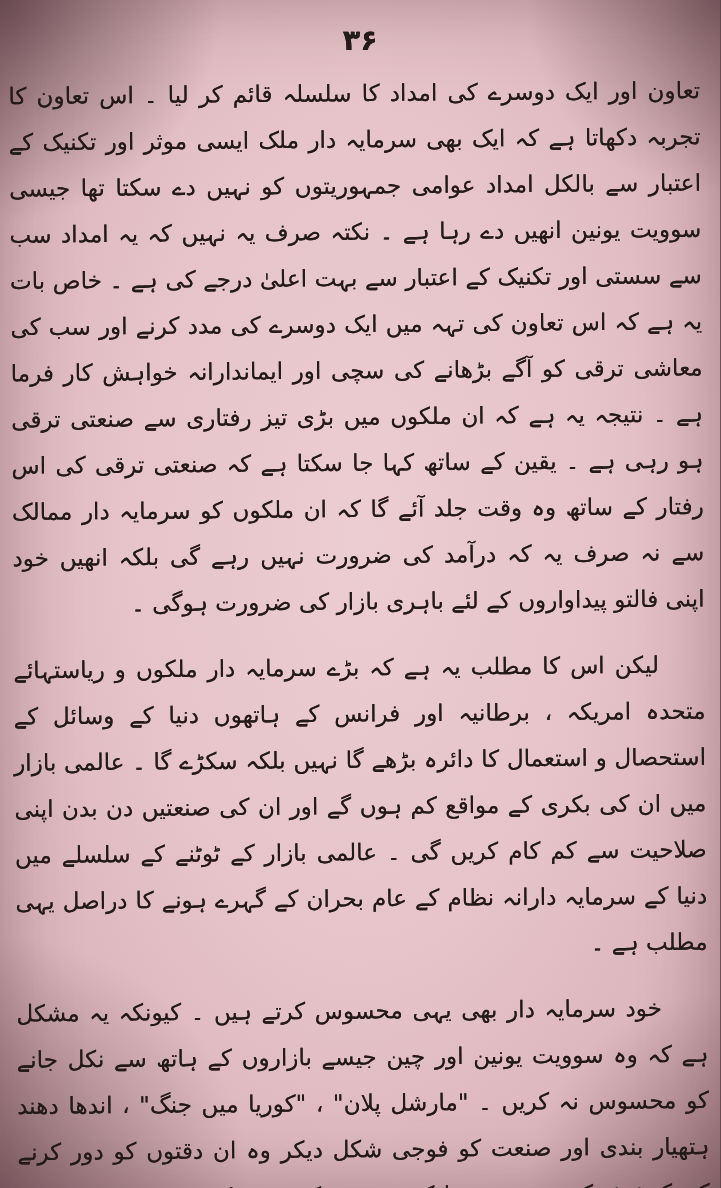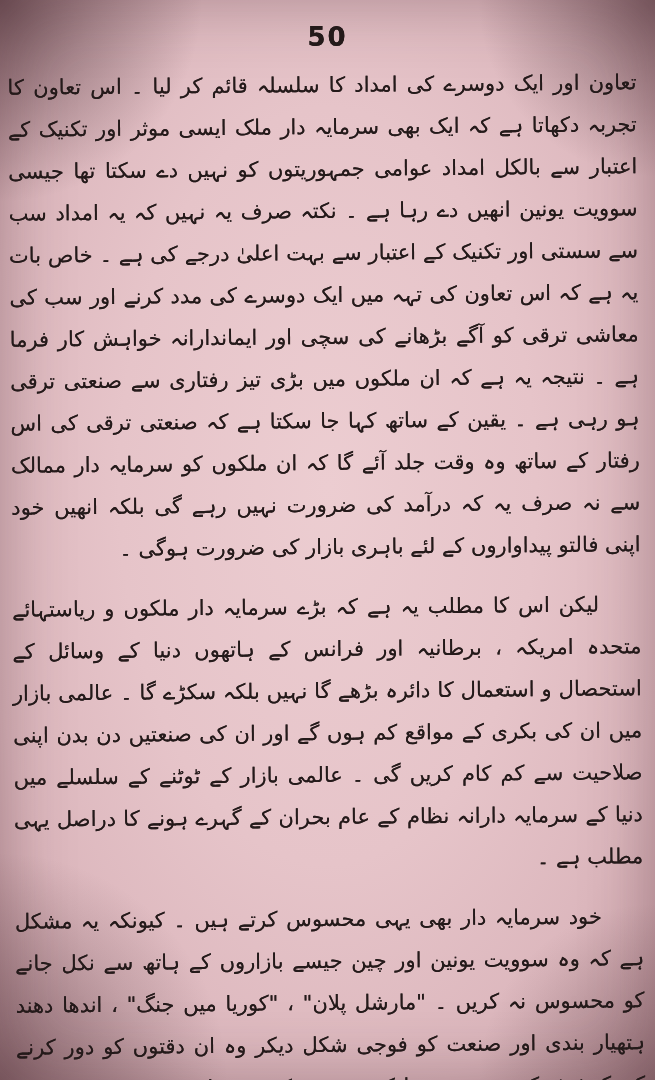--- a/index.html
+++ b/index.html
@@ -54,20 +54,20 @@
     margin: 0 0 18px 0;
   }
   .text-block p.indent {
     text-indent: 42px;
   }
 </style>
 </head>
 <body>
 
 <div class="scan-page">
-  <div class="page-number">50</div>
+  <div class="page-number">۳۶</div>
 
   <div class="text-block">
     <p>تعاون اور ایک دوسرے کی امداد کا سلسلہ قائم کر لیا ۔ اس تعاون کا تجربہ دکھاتا ہے کہ ایک بھی سرمایہ دار ملک ایسی موثر اور تکنیک کے اعتبار سے بالکل امداد عوامی جمہوریتوں کو نہیں دے سکتا تھا جیسی سوویت یونین انھیں دے رہا ہے ۔ نکتہ صرف یہ نہیں کہ یہ امداد سب سے سستی اور تکنیک کے اعتبار سے بہت اعلیٰ درجے کی ہے ۔ خاص بات یہ ہے کہ اس تعاون کی تہہ میں ایک دوسرے کی مدد کرنے اور سب کی معاشی ترقی کو آگے بڑھانے کی سچی اور ایماندارانہ خواہش کار فرما ہے ۔ نتیجہ یہ ہے کہ ان ملکوں میں بڑی تیز رفتاری سے صنعتی ترقی ہو رہی ہے ۔ یقین کے ساتھ کہا جا سکتا ہے کہ صنعتی ترقی کی اس رفتار کے ساتھ وہ وقت جلد آئے گا کہ ان ملکوں کو سرمایہ دار ممالک سے نہ صرف یہ کہ درآمد کی ضرورت نہیں رہے گی بلکہ انھیں خود اپنی فالتو پیداواروں کے لئے باہری بازار کی ضرورت ہوگی ۔</p>
     <p class="indent">لیکن اس کا مطلب یہ ہے کہ بڑے سرمایہ دار ملکوں و ریاستہائے متحدہ امریکہ ، برطانیہ اور فرانس کے ہاتھوں دنیا کے وسائل کے استحصال و استعمال کا دائرہ بڑھے گا نہیں بلکہ سکڑے گا ۔ عالمی بازار میں ان کی بکری کے مواقع کم ہوں گے اور ان کی صنعتیں دن بدن اپنی صلاحیت سے کم کام کریں گی ۔ عالمی بازار کے ٹوٹنے کے سلسلے میں دنیا کے سرمایہ دارانہ نظام کے عام بحران کے گہرے ہونے کا دراصل یہی مطلب ہے ۔</p>
     <p class="indent">خود سرمایہ دار بھی یہی محسوس کرتے ہیں ۔ کیونکہ یہ مشکل ہے کہ وہ سوویت یونین اور چین جیسے بازاروں کے ہاتھ سے نکل جانے کو محسوس نہ کریں ۔ "مارشل پلان" ، "کوریا میں جنگ" ، اندھا دھند ہتھیار بندی اور صنعت کو فوجی شکل دیکر وہ ان دقتوں کو دور کرنے کی کوشش کر رہے ہیں ۔ لیکن یہ بہت کچھ ویسا ہی ہے</p>
   </div>
 </div>
 
 </body></html>

